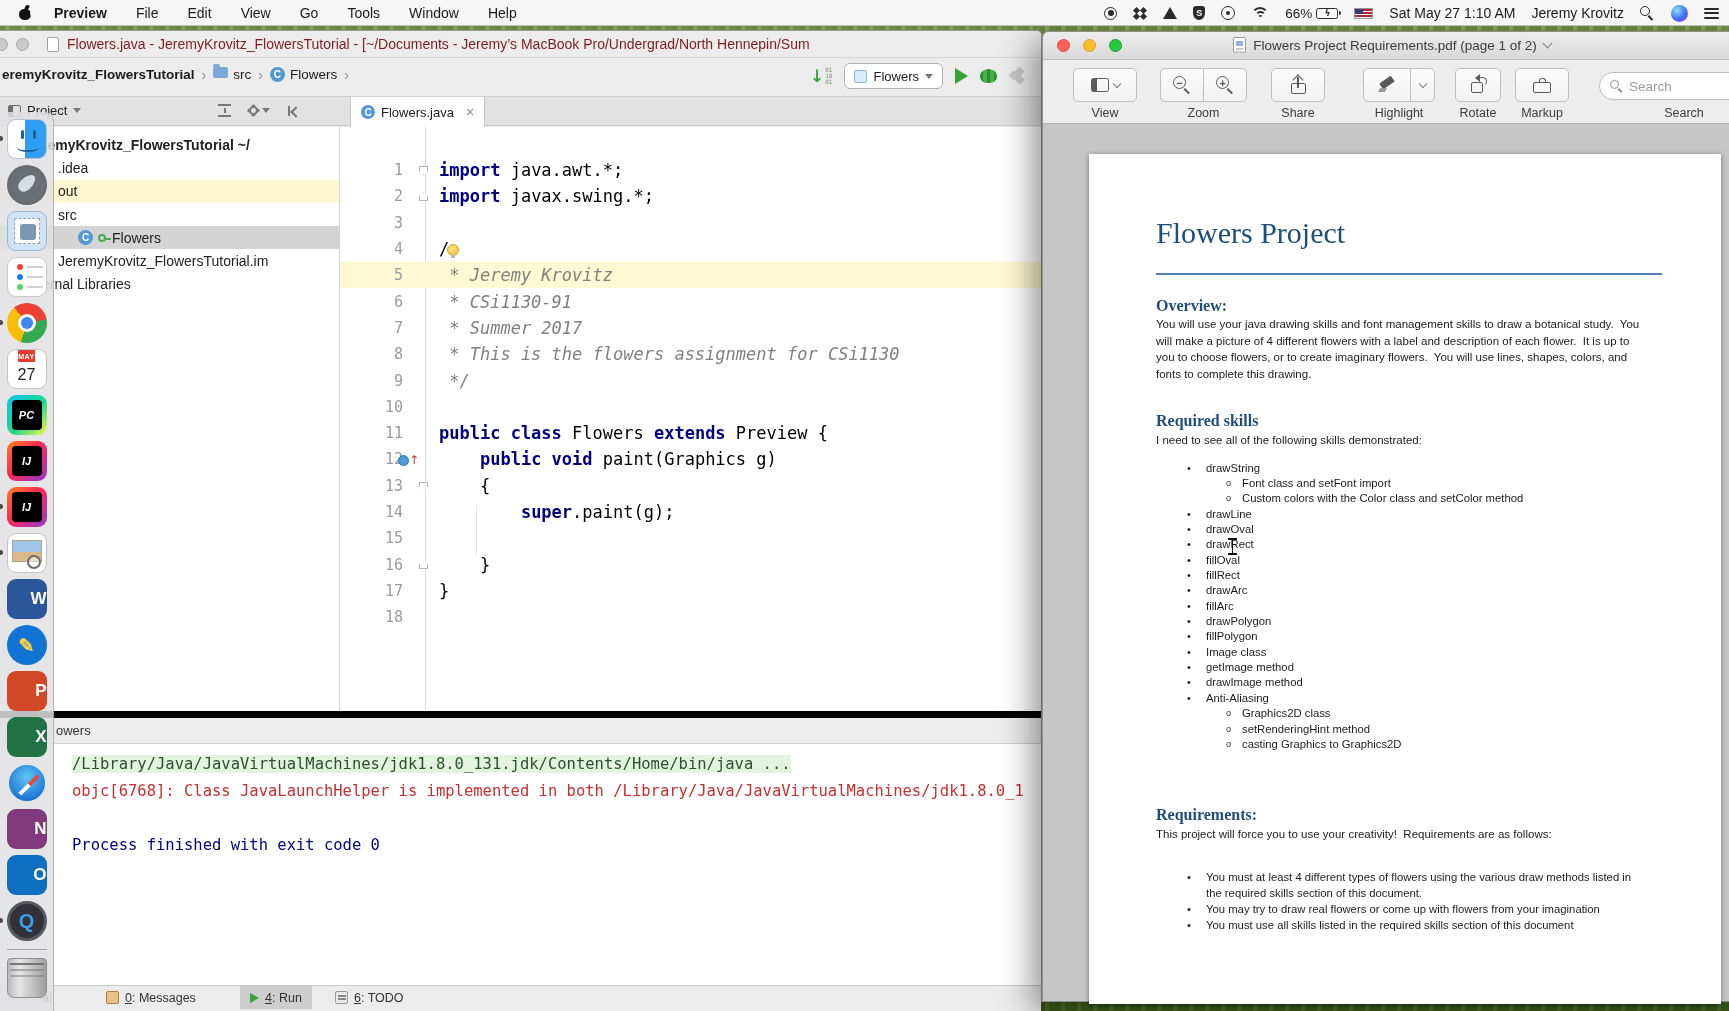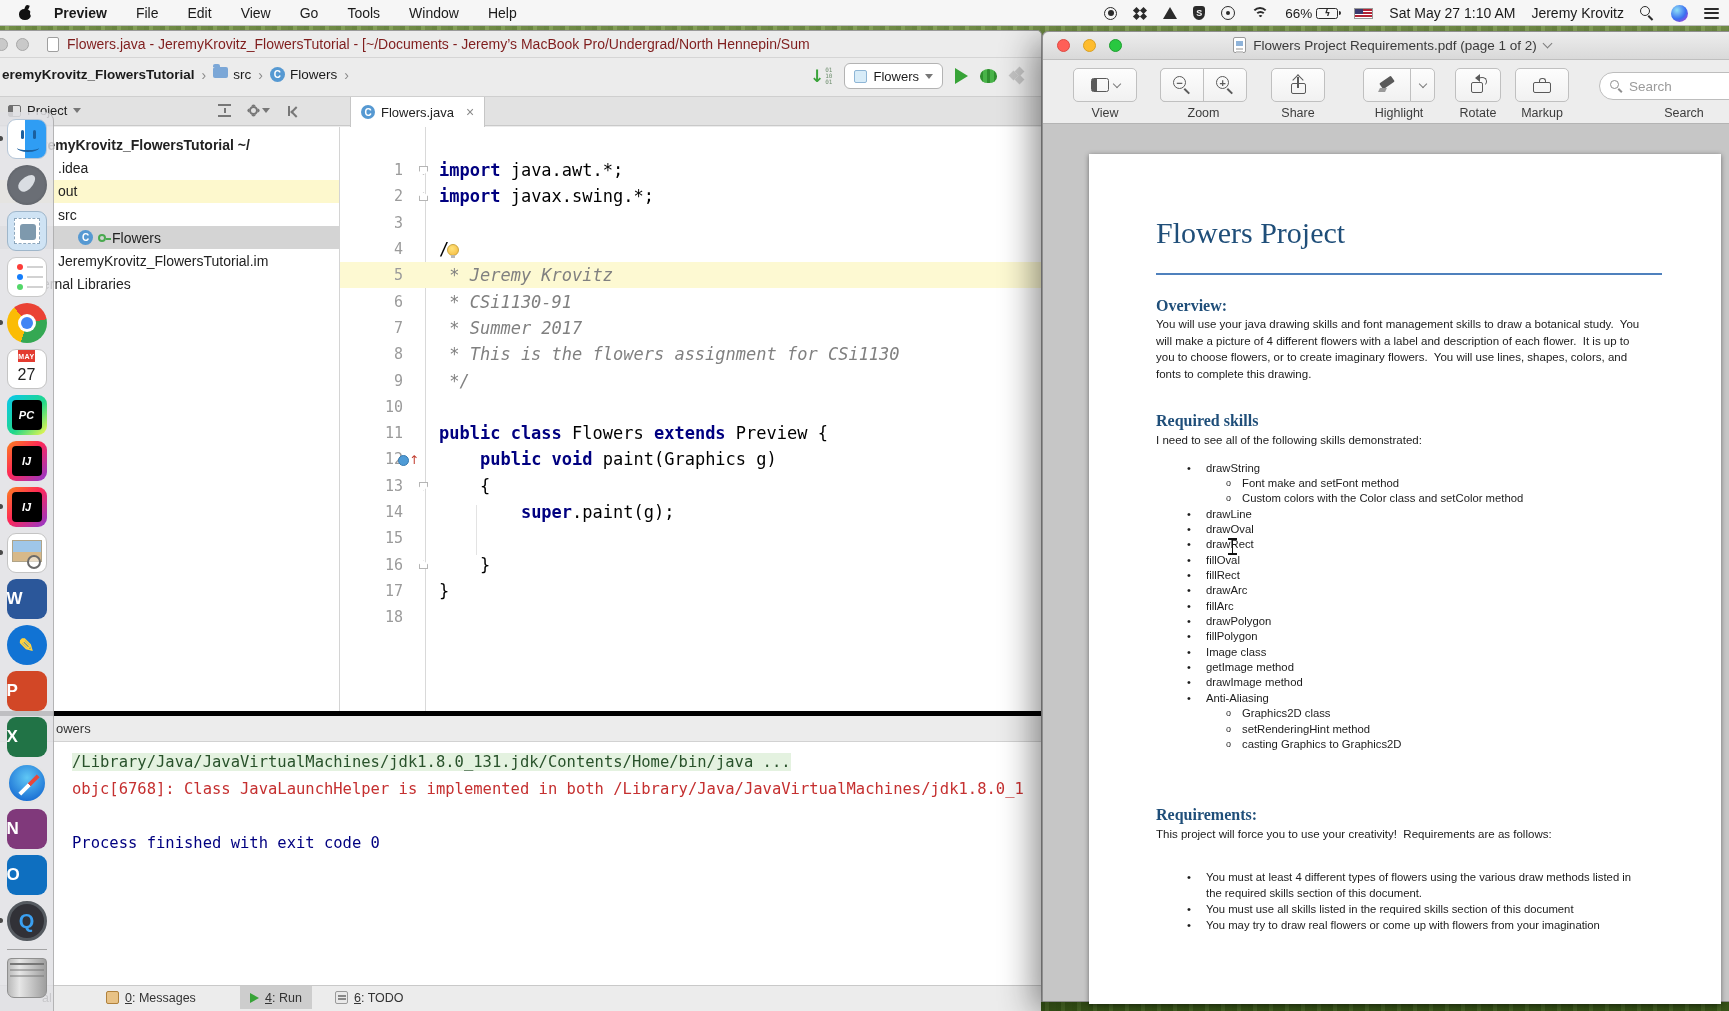--- a/index.html
+++ b/index.html
@@ -123,21 +123,21 @@
   .ovr { position:absolute; left:58px; top:7px; display:flex; align-items:center; }
   .ovr i { width:11px; height:11px; border-radius:50%; background:#4f9bd6; border:1px solid #3579af; }
   .ovr b { color:#c0392b; font-size:12px; font-weight:normal; margin-left:0px; font-family:"DejaVu Sans",sans-serif; }
   .fold-mark { position:absolute; left:79px; width:9px; height:9px; border:1px solid #b5b5b5; background:#fff; }
   .fold-open { top:9px; clip-path:polygon(0 0,100% 0,100% 55%,50% 100%,0 55%); }
   .fold-close { top:9px; clip-path:polygon(50% 0,100% 45%,100% 100%,0 100%,0 45%); }
   .bulb { display:inline-block; width:12px; height:12px; background:radial-gradient(circle at 40% 35%, #ffe37a, #f5b73d); border:1px solid #caa53d; border-radius:50%; vertical-align:-1px; margin-left:-2px; position:relative; }
   .bulb:after { content:""; position:absolute; left:3px; bottom:-3px; width:4px; height:3px; background:#b9b9b9; }
   .indent-guide { position:absolute; background:#e3e3e3; width:1px; }
 
-  .ij-runpanel { position:absolute; left:0; top:680px; width:100%; height:274px; background:#fff; border-top:5px solid #000000; }
+  .ij-runpanel { position:absolute; left:0; top:680px; width:100%; height:274px; background:#fff; border-top:7px solid #000000; }
   .rp-head { height:26px; background:#ececec; border-bottom:1px solid #d2d2d2; display:flex; align-items:center; font-size:13px; color:#333; padding-left:56px; }
   .console { padding:6px 0 0 72px; font:15.5px "DejaVu Sans Mono",monospace; }
   .con-line { height:27px; display:flex; align-items:center; white-space:pre; }
   .con-cmd span { background:var(--cmdbg,#e4f2e0); color:var(--cmdfg,#29522b); }
   .con-err { color:var(--err,#c53030); }
   .con-sys { color:var(--sys,#000080); }
 
   .ij-bottombar { position:absolute; left:0; top:954px; width:100%; height:24px; background:#ececec; border-top:1px solid #c9c9c9; font-size:12.5px; color:#333; }
   .bb-item { position:absolute; top:0; height:23px; display:flex; align-items:center; gap:6px; }
   .bb-run { background:#cdcdcd; padding:0 10px; }
@@ -149,21 +149,21 @@
   .mag-gray { position:relative; width:15px; height:15px; }
   .mag-gray:after { content:""; position:absolute; left:9.5px; top:9.5px; width:6px; height:1.6px; background:#8a8a8a; transform:rotate(45deg); transform-origin:0 0; }
 
   .ij-statusbar { position:absolute; left:0; top:978px; width:100%; height:24px; background:#ececec; font-size:12.5px; color:#3a3a3a; }
 
   
   .dock { position:absolute; left:0; top:112px; bottom:0; width:54px; z-index:5;
     background:rgba(225,225,228,.85); border-right:1px solid rgba(140,140,140,.55); border-top-right-radius:9px;
     display:flex; flex-direction:column; align-items:center; padding-top:7px; gap:6px; }
   .dicon { position:relative; width:40px; height:40px; flex:none; }
-  .dtile { width:40px; height:40px; border-radius:9px; display:flex; align-items:center; justify-content:flex-start; color:#fff; font-weight:bold; font-size:17px; }
+  .dtile { width:40px; height:40px; border-radius:9px; display:flex; align-items:center; justify-content:flex-end; color:#fff; font-weight:bold; font-size:17px; }
   .run-dot { position:absolute; left:-9px; top:17px; width:5px; height:5px; border-radius:50%; background:#4a4a4a; }
   .d-sep { width:40px; height:1px; background:rgba(120,120,120,.6); margin:2px 0; flex:none; }
   .di-finder { background:linear-gradient(90deg,#fff 0 46%,#2f9df4 46%); border:1px solid #b5c6d8; position:relative; }
   .di-finder i { position:absolute; width:3px; height:9px; background:#1b5f9e; top:10px; border-radius:2px; }
   .di-finder i:nth-child(1){ left:13px; } .di-finder i:nth-child(2){ left:25px; }
   .di-finder u { position:absolute; left:9px; top:24px; width:22px; height:8px; border-bottom:2.5px solid #1b5f9e; border-radius:0 0 50% 50%; }
   .di-launchpad { background:radial-gradient(circle,#6a6e75 60%,#4c4f55); border-radius:50%; position:relative; }
   .di-launchpad i { position:absolute; left:14px; top:8px; width:12px; height:20px; background:#d9dde2; border-radius:50% 50% 45% 45%/60% 60% 35% 35%; transform:rotate(45deg); }
   .di-mail { background:#cfe3f4; border:1px solid #9fb6ca; position:relative; }
   .di-mail i { position:absolute; left:6px; top:6px; right:6px; bottom:6px; background:#fff; border:1px dashed #8da7bd; }
@@ -492,21 +492,21 @@
 
         <div class="pdf-h2" style="top:258px">Required skills</div>
         <div class="pdf-body" style="top:278px">I need to see all of the following skills demonstrated:</div>
         <div class="pdf-list" style="top:306px" id="skills">
             <div class="sk-item ">
               <span class="b1">•</span>
               <span>drawString</span>
             </div>
             <div class="sk-item lv2">
               <span class="b1">o</span>
-              <span>Font make and setFont method</span>
+              <span>Font class and setFont import</span>
             </div>
             <div class="sk-item lv2">
               <span class="b1">o</span>
               <span>Custom colors with the Color class and setColor method</span>
             </div>
             <div class="sk-item ">
               <span class="b1">•</span>
               <span>drawLine</span>
             </div>
             <div class="sk-item ">
@@ -568,22 +568,22 @@
             <div class="sk-item lv2">
               <span class="b1">o</span>
               <span>casting Graphics to Graphics2D</span>
             </div>
           </div>
 
         <div class="pdf-h2" style="top:652px">Requirements:</div>
         <div class="pdf-body" style="top:672px">This project will force you to use your creativity!  Requirements are as follows:</div>
         <div class="pdf-list" style="top:716px" id="reqs">
             <div class="req-item">You must at least 4 different types of flowers using the various draw methods listed in the required skills section of this document.</div>
+            <div class="req-item">You may try to draw real flowers or come up with flowers from your imagination</div>
             <div class="req-item">You must use all skills listed in the required skills section of this document</div>
-            <div class="req-item">You may try to draw real flowers or come up with flowers from your imagination</div>
           </div>
       </div>
     </div>
   </div>
 
   <div class="dock" id="dock">
       <div class="dicon">
         <span class="run-dot"></span>
         <div class="dtile di-finder">
           <i></i>

